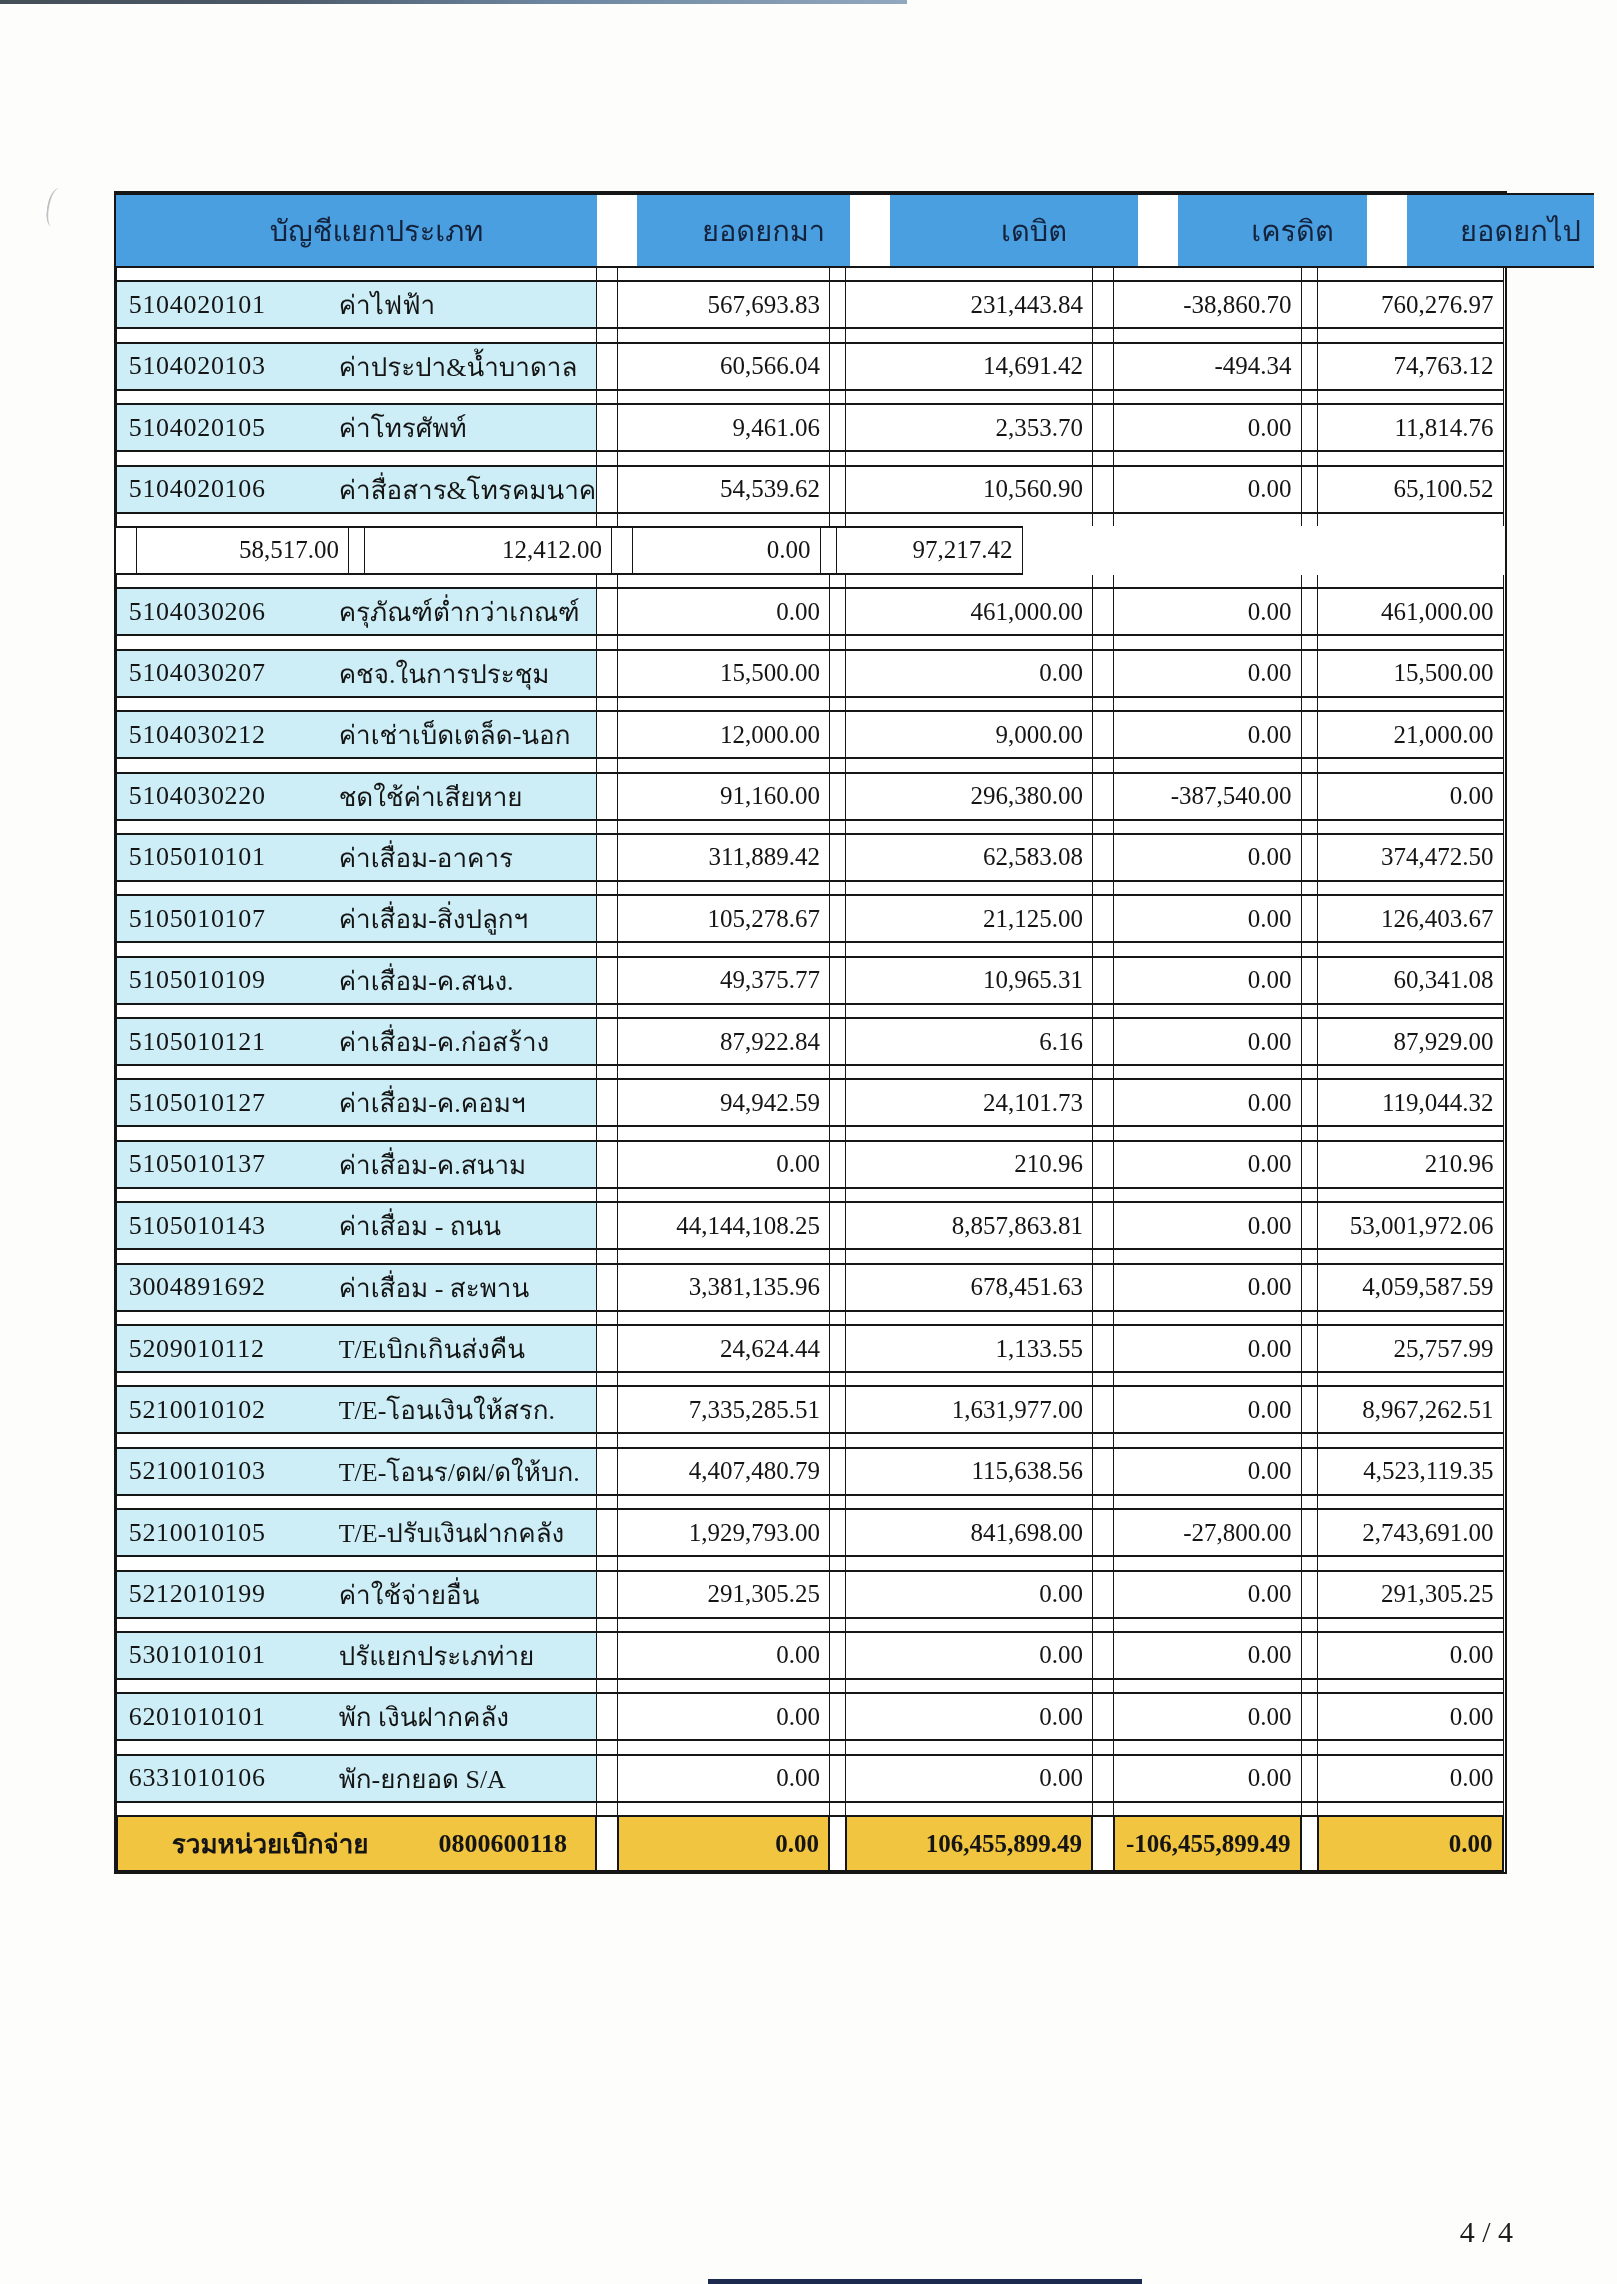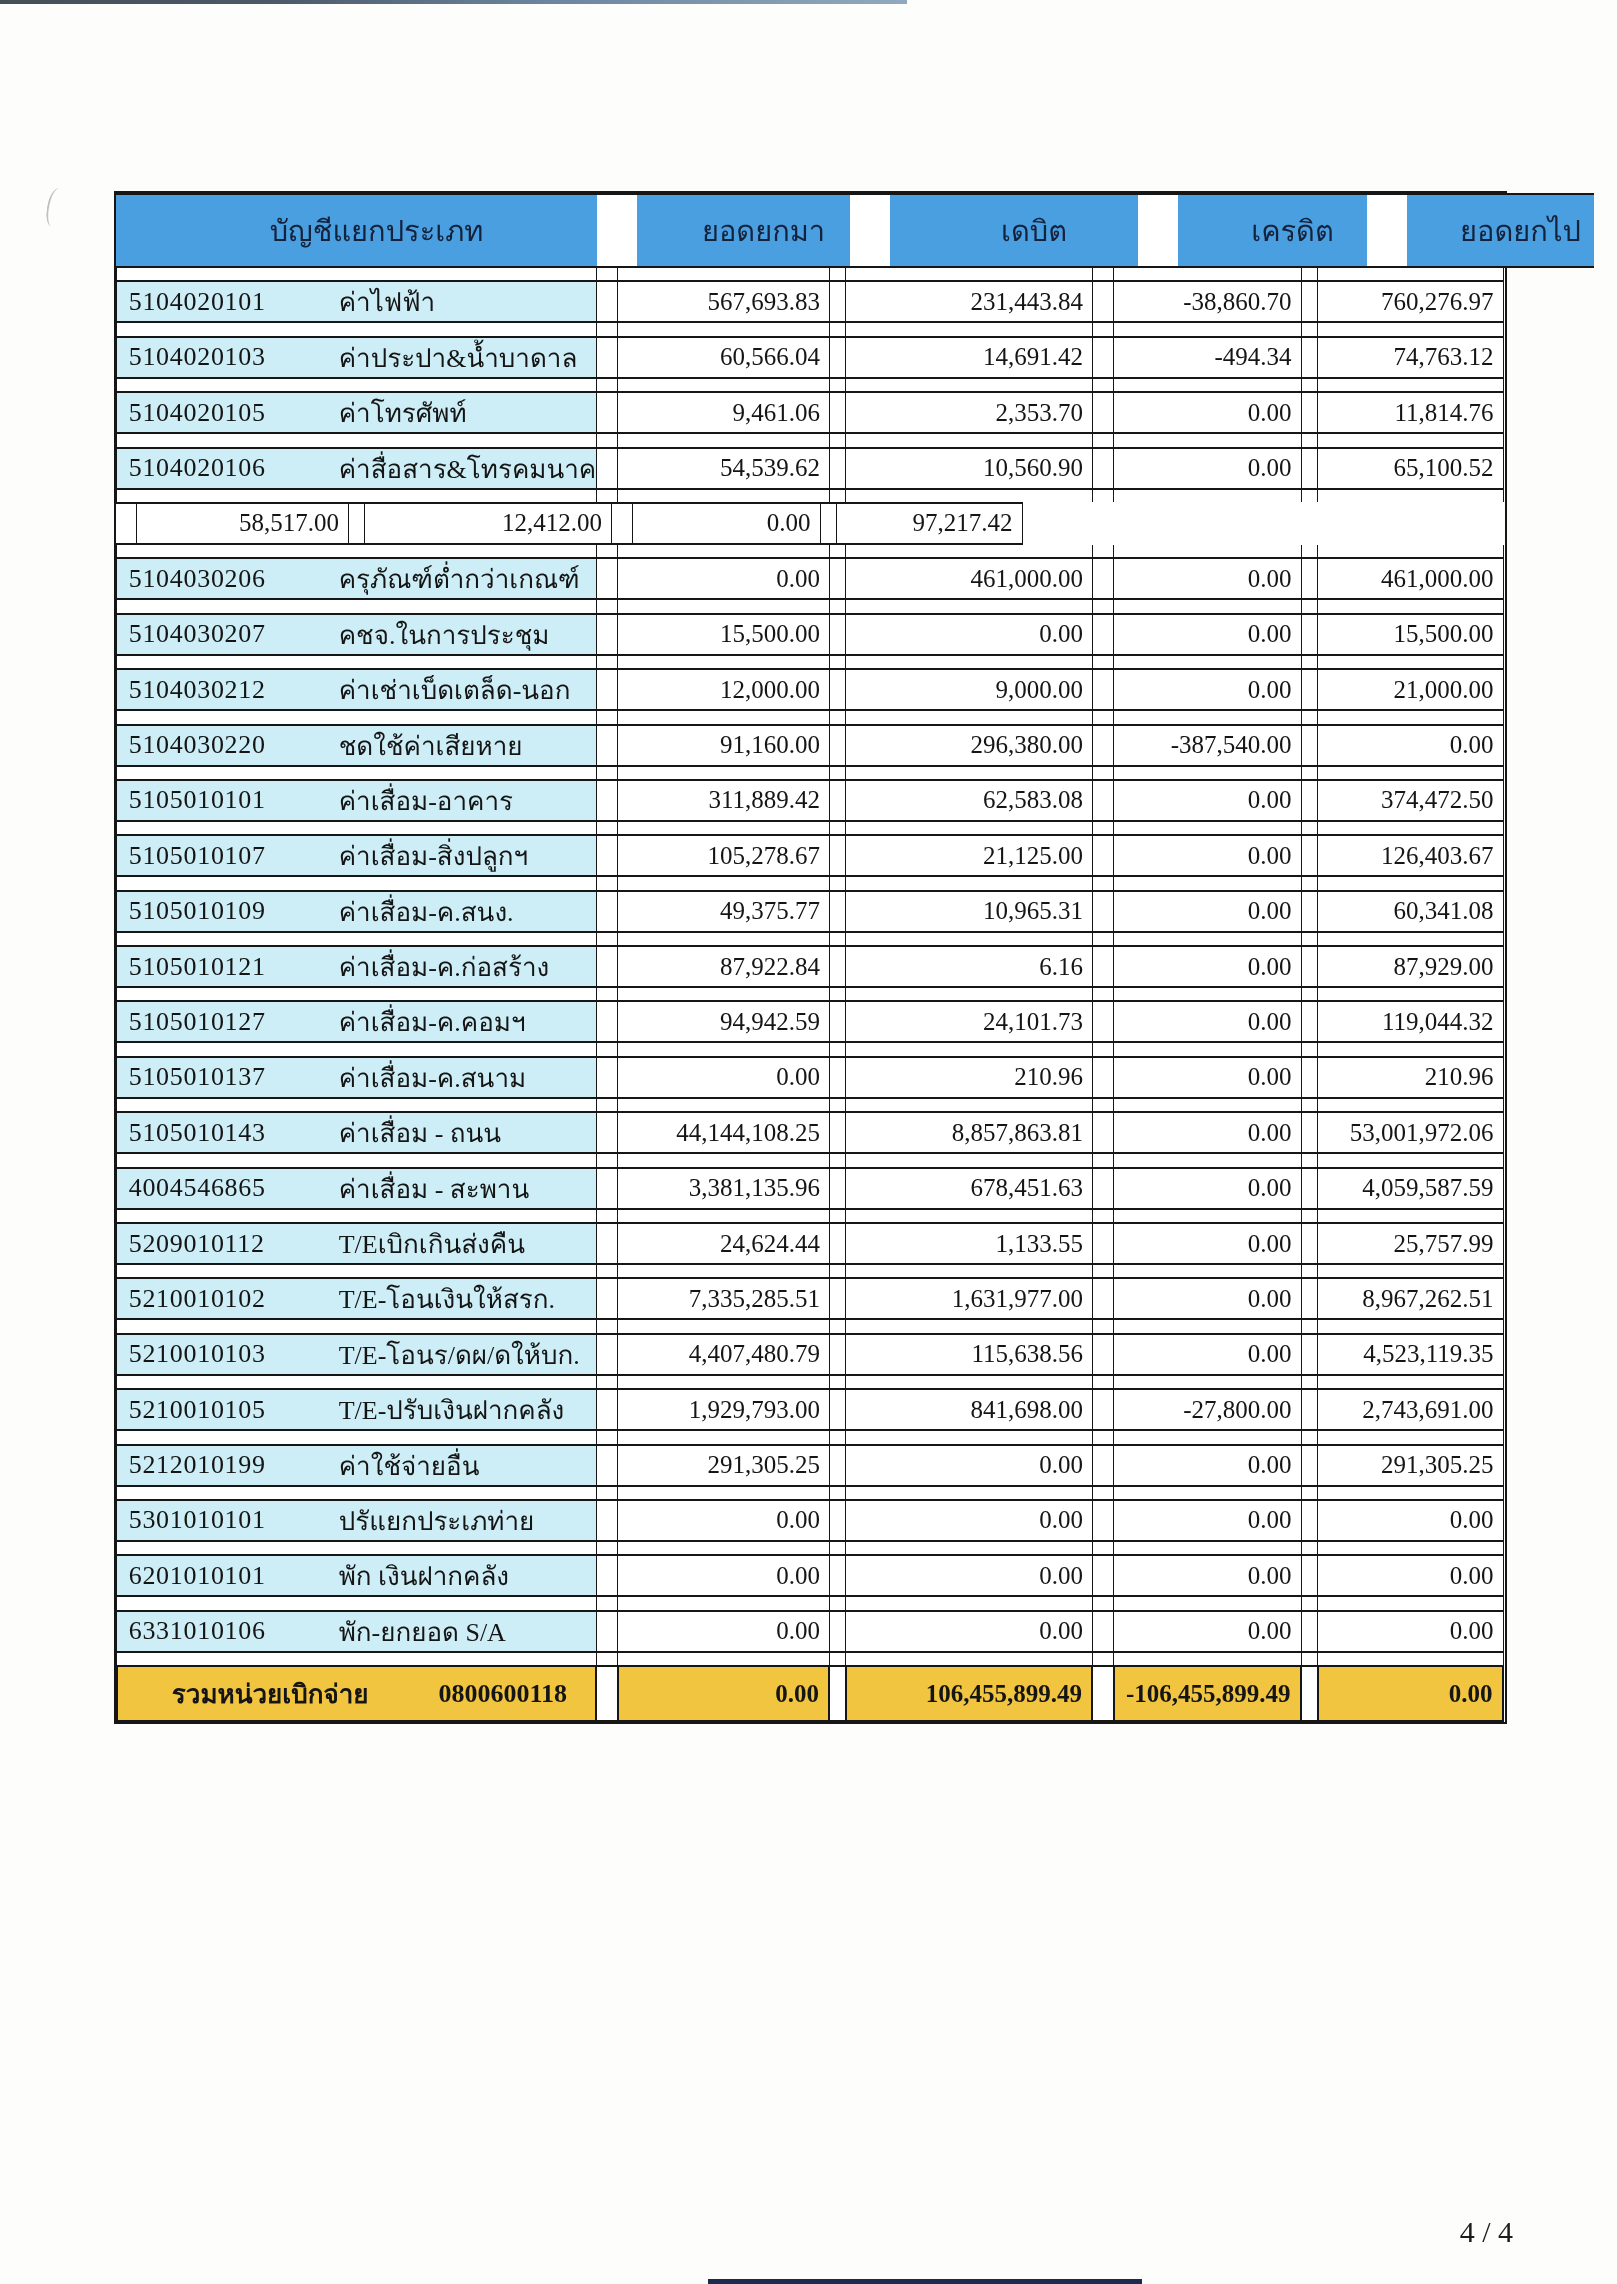--- a/index.html
+++ b/index.html
@@ -48,21 +48,21 @@
     border-bottom:2.6px solid var(--border,#161616);
     display:flex; align-items:center; justify-content:center;
     font-size:29px; color:#14223c; font-weight:normal;padding-left:40px;
   }
   .row.header .cell.gap { background:#fff; }
 
   .row.sep { height:12.4px; }
   .row.sep .cell { background:#fff; }
   .row.sep .cell.content { border-left:1.3px solid var(--border,#161616); border-right:1.3px solid var(--border,#161616); }
 
-  .row.data { height:43px; }
+  .row.data { height:49px; }
   .row.data .cell {
     border-top:2px solid var(--border,#161616);
     border-bottom:2px solid var(--border,#161616);
     background:#fff;
   }
   .row.data .cell.content { border-left:1.3px solid var(--border,#161616); border-right:1.3px solid var(--border,#161616); }
   .row.data .cell.acct { background:var(--row-bg,#cdeef6); }
 
   .cell.acct {
     display:flex; align-items:center;
@@ -539,21 +539,21 @@
           <div class="cell gap w3"></div>
     <div class="cell content w4"></div>
           <div class="cell gap w5"></div>
     <div class="cell content w6"></div>
           <div class="cell gap w7"></div>
     <div class="cell content w8"></div>
   </div>
 
   <div class="row data">
     <div class="cell content acct w0">
-      <span class="code">4004546865</span>
+      <span class="code">3004891692</span>
       <span class="nm">ค่าเสื่อม - สะพาน</span>
     </div>
     <div class="cell gap w1"></div>
     <div class="cell content money w2">3,381,135.96</div>
     <div class="cell gap w3"></div>
     <div class="cell content money w4">678,451.63</div>
     <div class="cell gap w5"></div>
     <div class="cell content money w6">0.00</div>
     <div class="cell gap w7"></div>
     <div class="cell content money w8">4,059,587.59</div>

